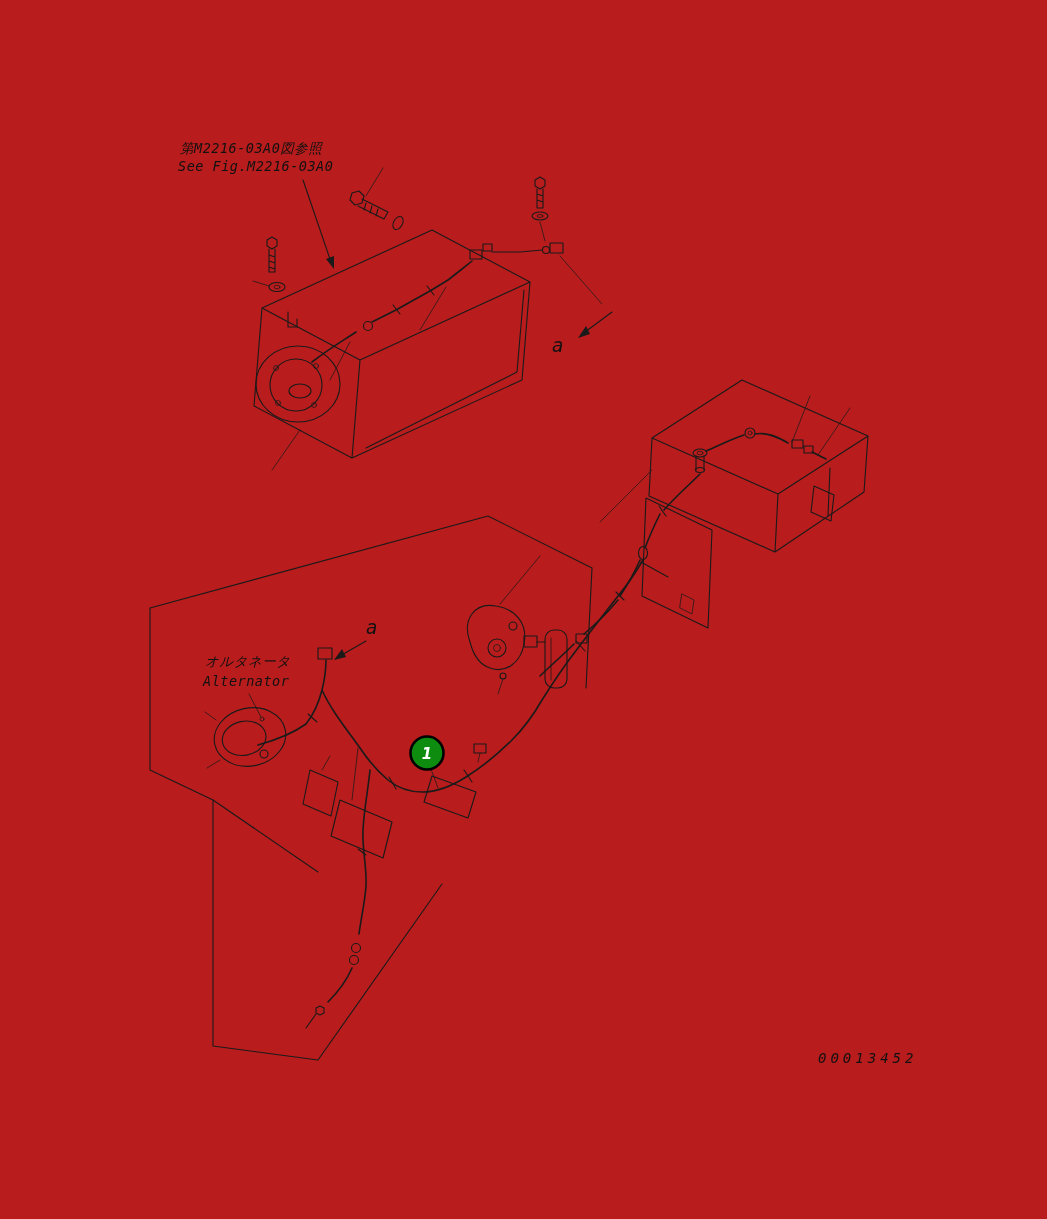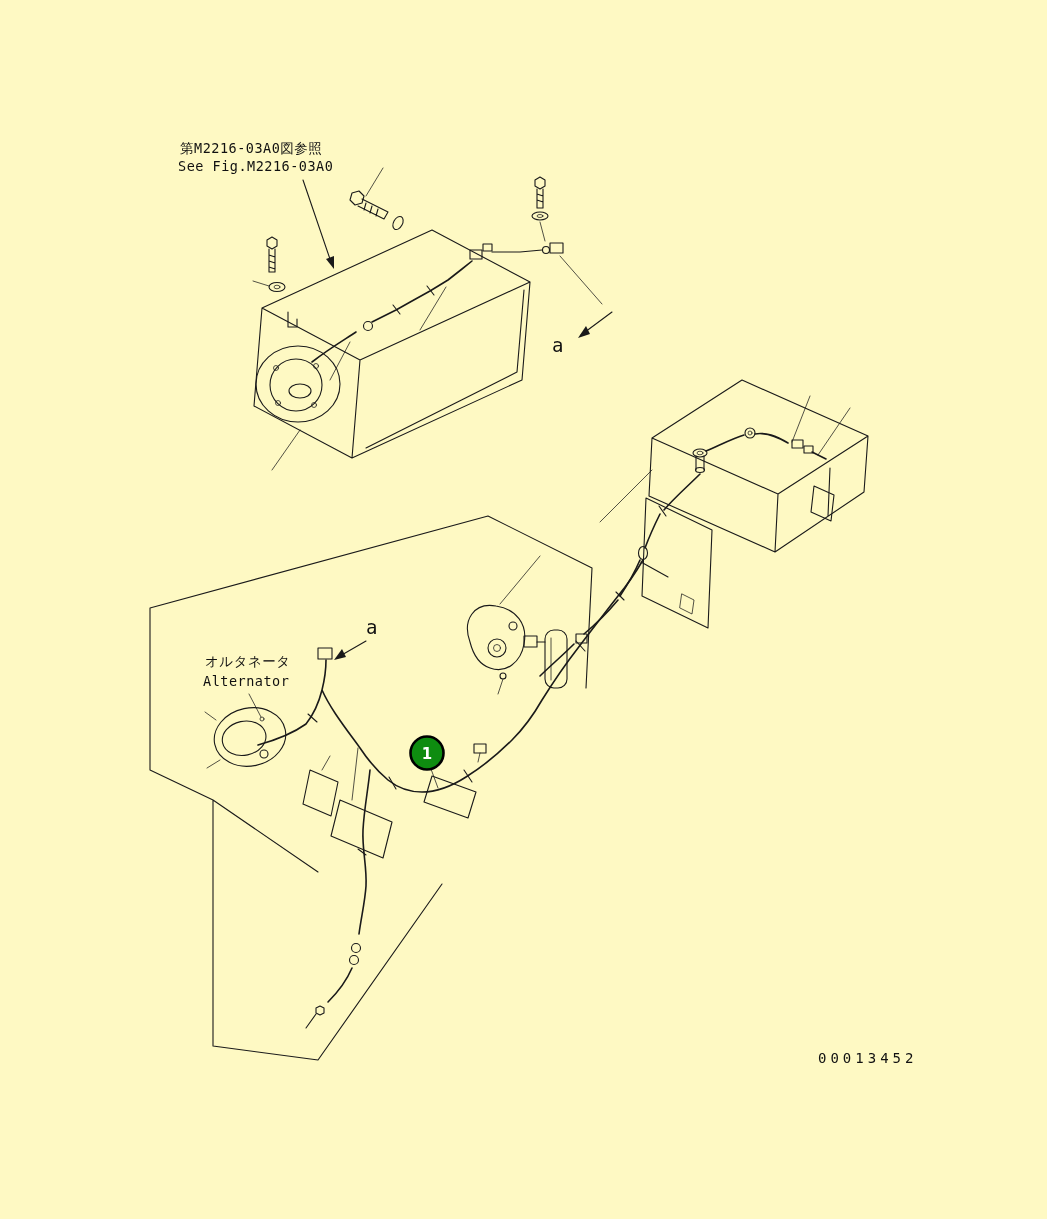--- a/index.html
+++ b/index.html
@@ -10,21 +10,22 @@
   body {
     width: 1047px;
     height: 1219px;
     position: relative;
     font-family: "DejaVu Sans Mono", monospace;
     overflow: hidden;
   }
   #diagram-page {
     position: absolute;
     inset: 0;
-    background: #fef9c3;
+    background: #b91c1c;
+    font-style: italic;
   }
   svg { display: block; }
   .ln {
     fill: none;
     stroke: #1a1a1a;
     stroke-width: 1.1;
     stroke-linecap: round;
     stroke-linejoin: round;
   }
   .thin { stroke-width: 0.75; }

